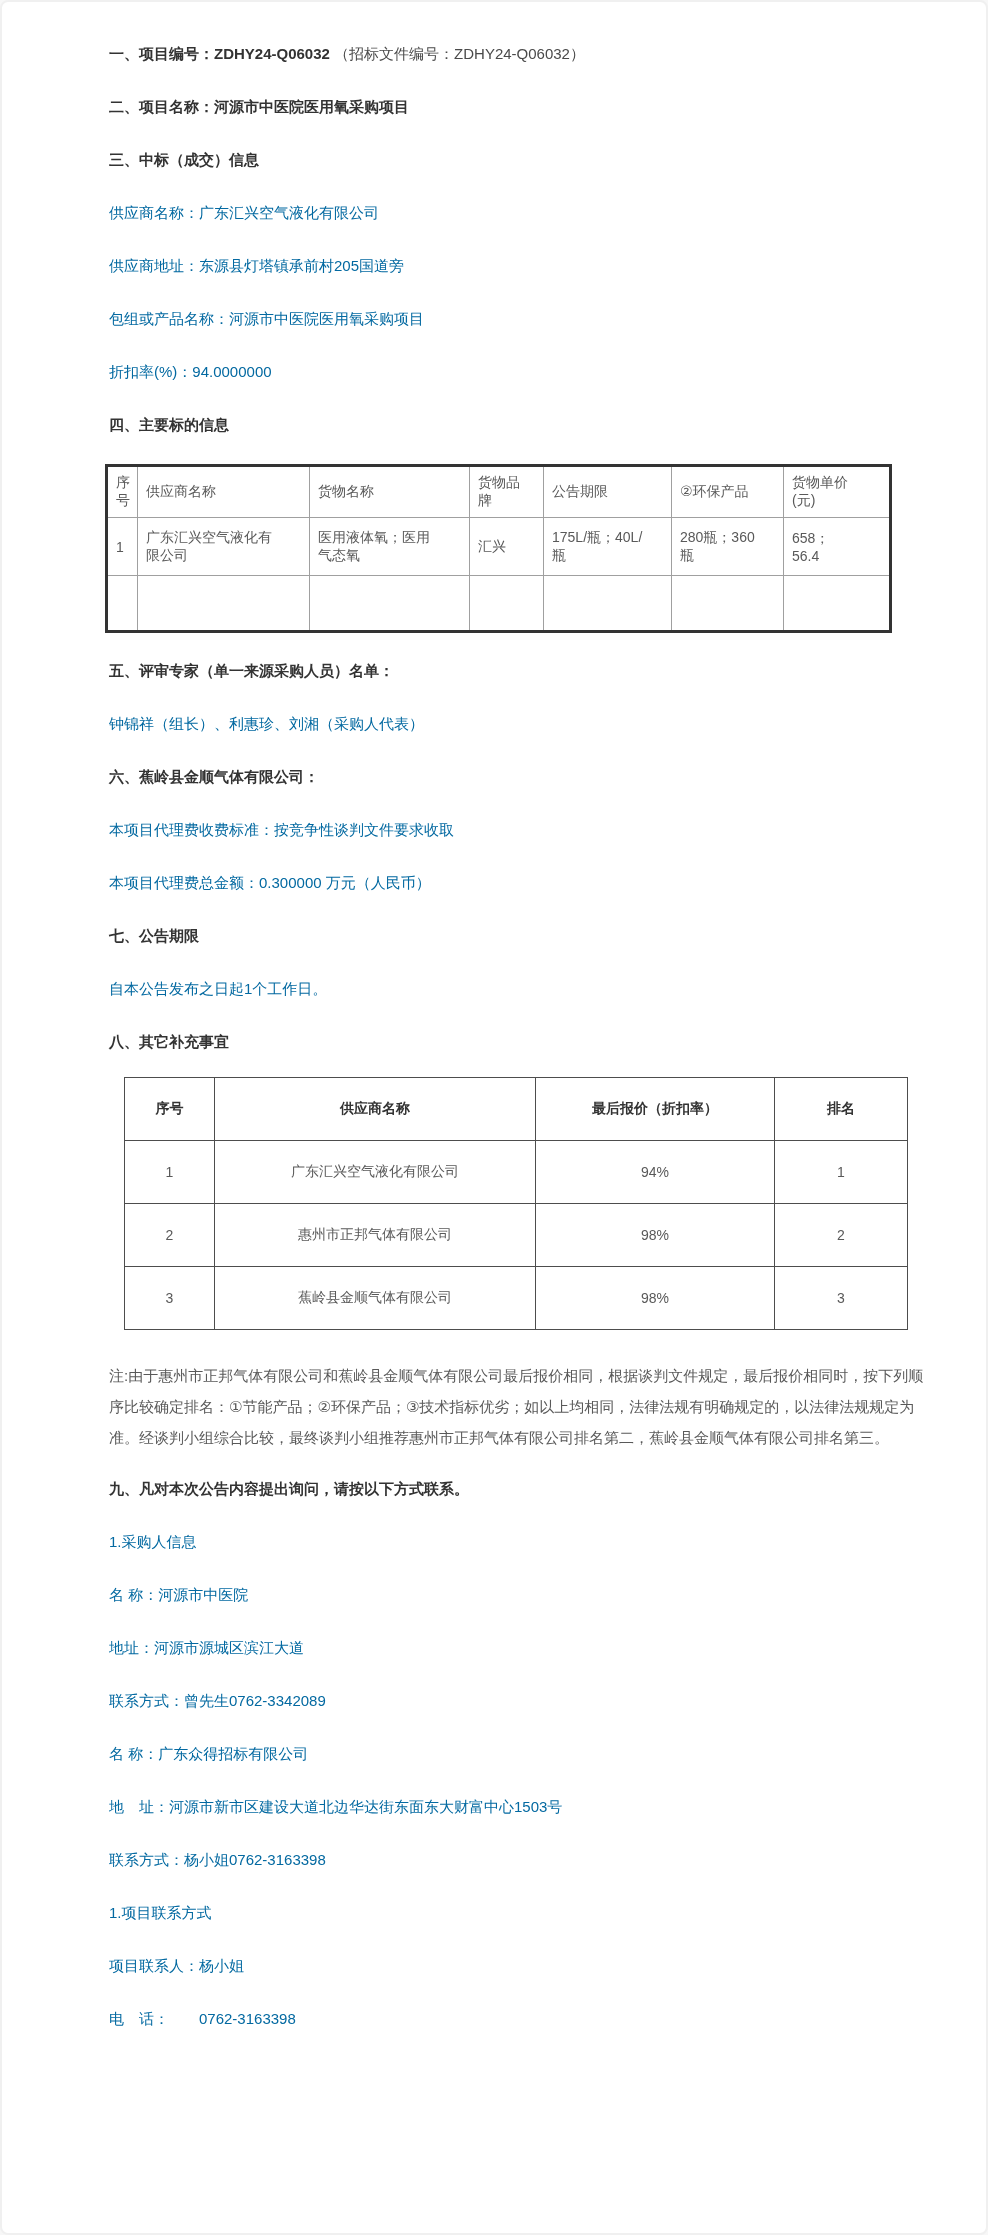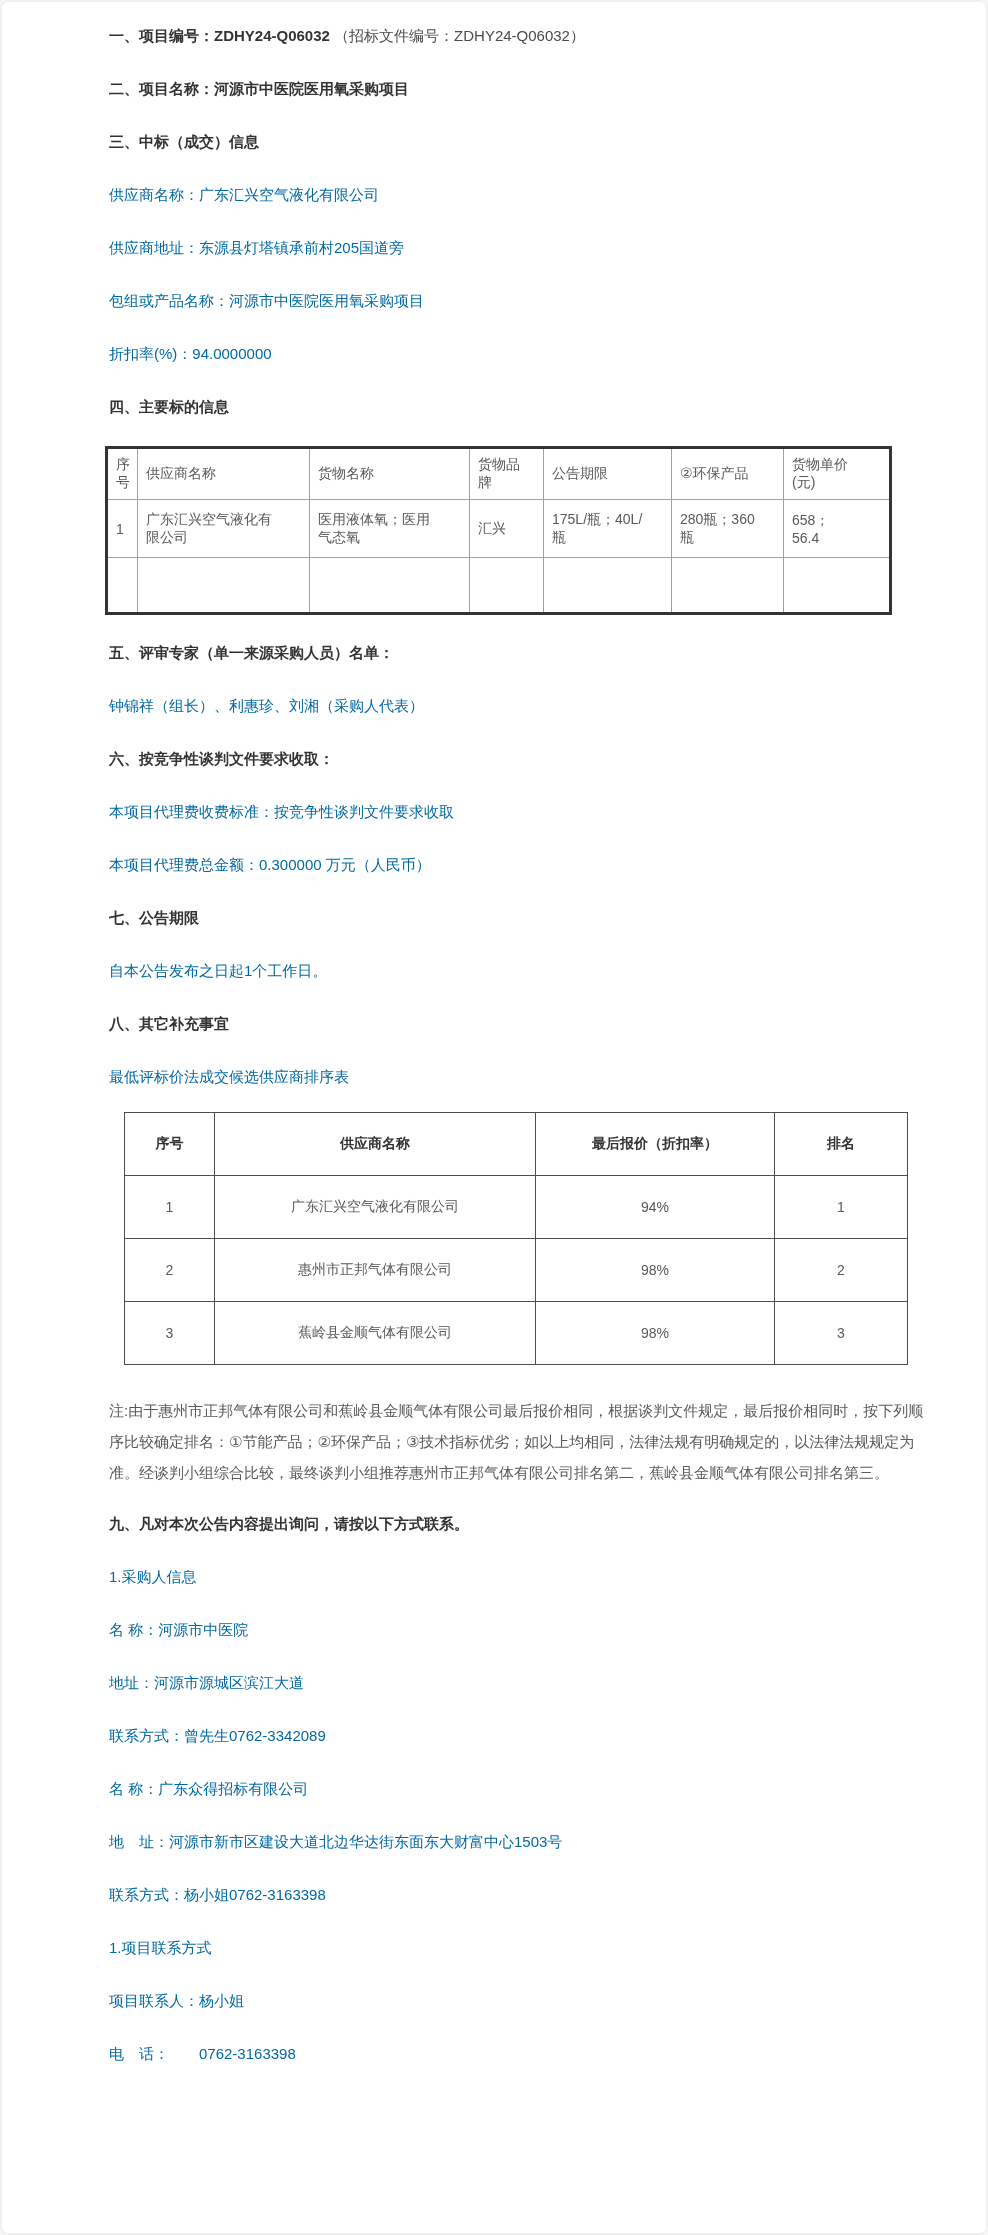--- a/index.html
+++ b/index.html
@@ -12,21 +12,21 @@
     width: 988px;
     height: 2235px;
     margin: 0 auto;
     background: #ffffff;
     border: 2px solid #f0f0f0;
     border-radius: 8px;
     box-sizing: border-box;
     overflow: hidden;
   }
   .content {
-    padding: 24px 58px 0 107px;
+    padding: 42px 58px 0 107px;
   }
   .blk {
     font-size: 15px;
     line-height: 20px;
     margin: 0 0 33px 0;
     color: #0369a1;
   }
   .hd {
     font-weight: 700;
     color: #333333;
@@ -146,29 +146,28 @@
         <td></td>
         <td></td>
         <td></td>
       </tr>
     </tbody>
       </table>
 
     <div class="blk hd">五、评审专家（单一来源采购人员）名单：</div>
     <div class="blk">钟锦祥（组长）、利惠珍、刘湘（采购人代表）</div>
 
-    <div class="blk hd">六、按竞争性谈判文件要求收取：</div>
+    <div class="blk hd">六、蕉岭县金顺气体有限公司：</div>
     <div class="blk">本项目代理费收费标准：按竞争性谈判文件要求收取</div>
     <div class="blk">本项目代理费总金额：0.300000 万元（人民币）</div>
 
     <div class="blk hd">七、公告期限</div>
     <div class="blk">自本公告发布之日起1个工作日。</div>
 
     <div class="blk hd">八、其它补充事宜</div>
-    <div class="blk">最低评标价法成交候选供应商排序表</div>
 
     <table class="rank">
       <colgroup>
         <col style="width:90px">
           <col style="width:321px">
           <col style="width:239px">
           <col style="width:133px">
       </colgroup>
       <tbody>
           <tr class="r-head">

